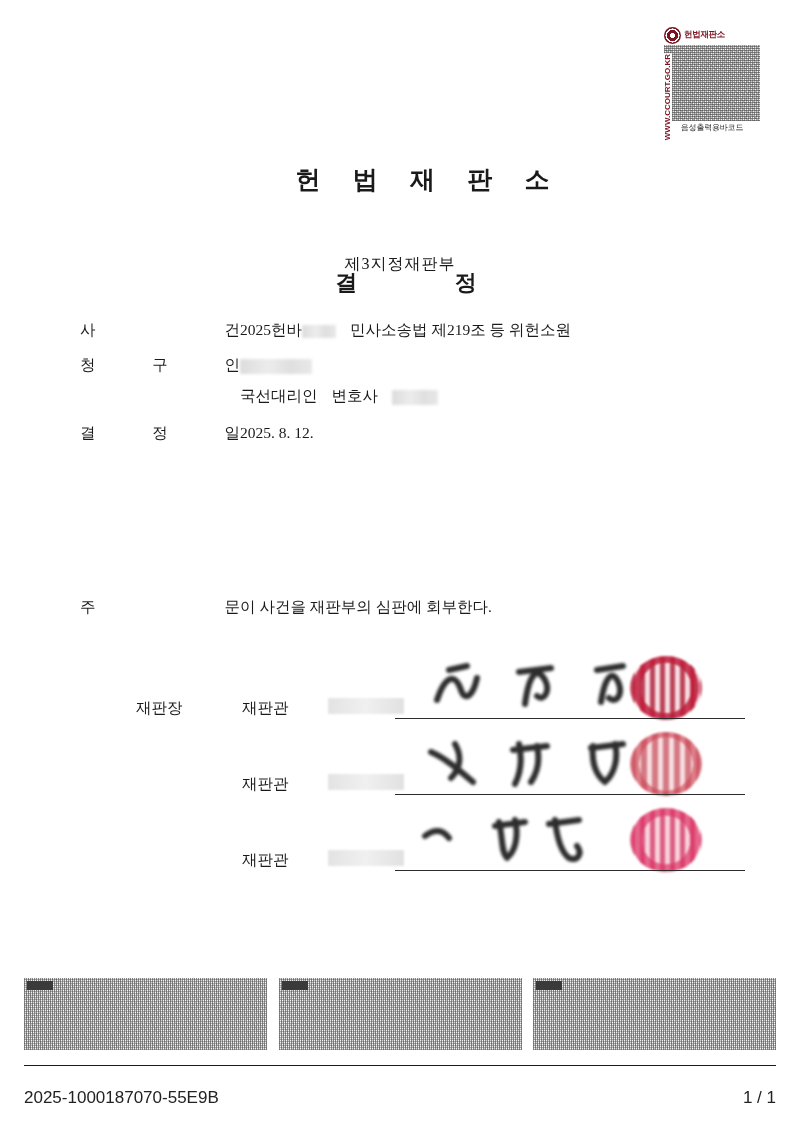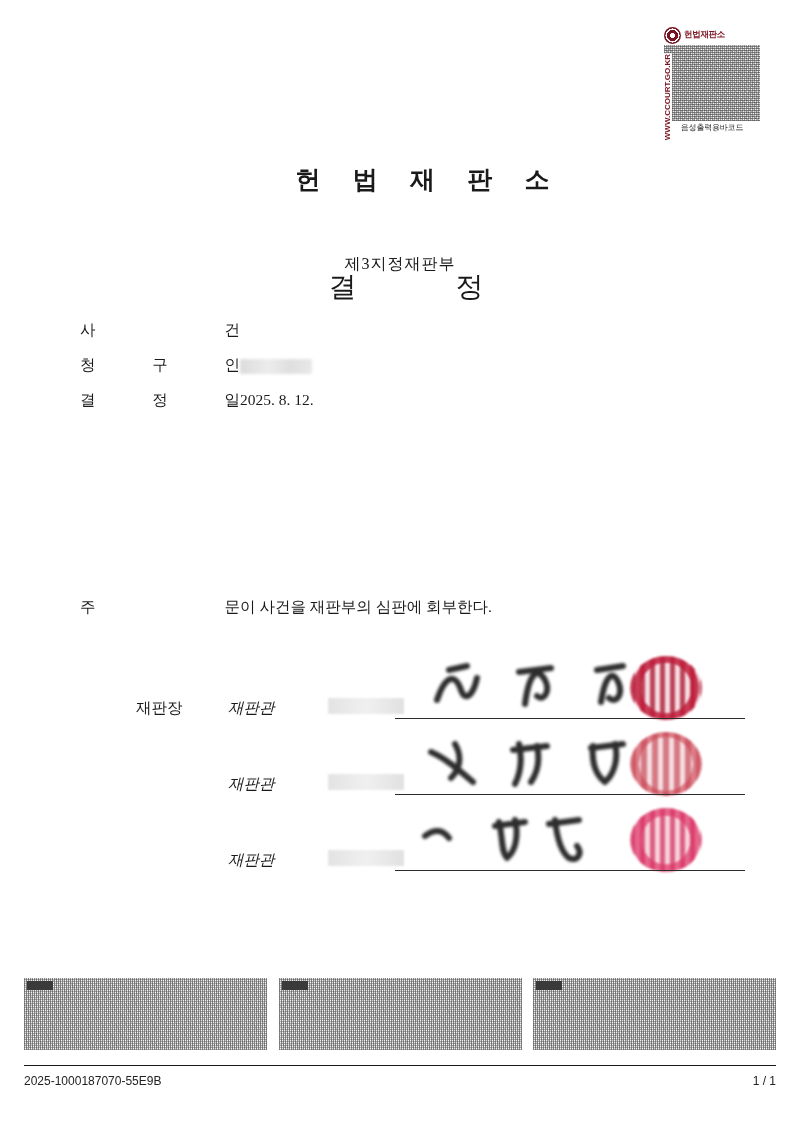--- a/index.html
+++ b/index.html
@@ -123,24 +123,24 @@
     letter-spacing: 1px;
     font-weight: normal;
     z-index: 2;
     margin-top: 32px;
   }
   .doc-kind {
     position: absolute;
     top: 268px;
     left: 12px; right: 0;
     text-align: center;
-    font-size: 28px;
+    font-size: 22px;
     letter-spacing: 46px;
     text-indent: 46px;
-    font-weight: normal;
+    font-weight: bold;
     z-index: 2;
   }
 
   
   .fields {
     position: absolute;
     top: 320px;
     left: 80px;
     width: 640px;
     z-index: 2;
@@ -218,24 +218,23 @@
     text-align: center;
   }
   .sig-chief {
     position: absolute;
     left: 6px;
     top: 48px;
     font-size: 15.5px;
   }
   .sig-role {
     position: absolute;
-    left: 98px;
+    left: 112px;
     top: 48px;
     font-size: 15.5px;
-    font-style: italic;
   }
   .sig-name-redact {
     position: absolute;
     left: 198px;
     top: 48px;
     width: 76px;
     height: 16px;
     background: linear-gradient(90deg,#e3e3e3,#f0f0f0 50%,#e1e1e1);
     filter: blur(1.2px);
   }
@@ -308,25 +307,25 @@
     background: #3a3a3a;
   }
 
   
   .footer {
     position: absolute;
     left: 24px;
     right: 24px;
     top: 1065px;
     border-top: 1.2px solid #1a1a1a;
-    padding-top: 8px;
+    padding-top: 22px;
     display: flex;
     justify-content: space-between;
     font-family: "Liberation Sans", sans-serif;
-    font-size: 12px;
+    font-size: 17px;
     color: #222;
     z-index: 2;
   }
 </style>
 </head>
 <body>
 
 <div class="page">
 
 
@@ -345,34 +344,40 @@
   <div class="doc-title">헌 법 재 판 소</div>
   <div class="doc-subtitle">제3지정재판부</div>
   <div class="doc-kind">결        정</div>
 
   <div class="fields">
 
     <div class="field-row">
       <div class="field-label">
         <span>사</span>
         <span>건</span>
+      </div>
+      <div class="field-value">
+        <span>2025헌바</span><span class="redact redact-sm" style="width:34px;">437</span><span class="gap-sm"></span><span>민사소송법 제219조 등 위헌소원</span>
       </div>
     </div>
 
     <div class="field-row">
       <div class="field-label">
         <span>청</span>
         <span>구</span>
         <span>인</span>
       </div>
       <div class="field-value">
         <span class="redact redact-sm" style="width:72px;height:15px;">성명비공개</span>
       </div>
     </div>
 
+    <div class="sub-row">
+      <span>국선대리인</span><span class="gap-sm"></span><span>변호사</span><span class="gap-sm"></span><span class="redact redact-sm" style="width:46px;height:15px;">성명비공개</span>
+    </div>
 
     <div class="field-row">
       <div class="field-label">
         <span>결</span>
         <span>정</span>
         <span>일</span>
       </div>
       <div class="field-value">2025. 8. 12.</div>
     </div>
 

